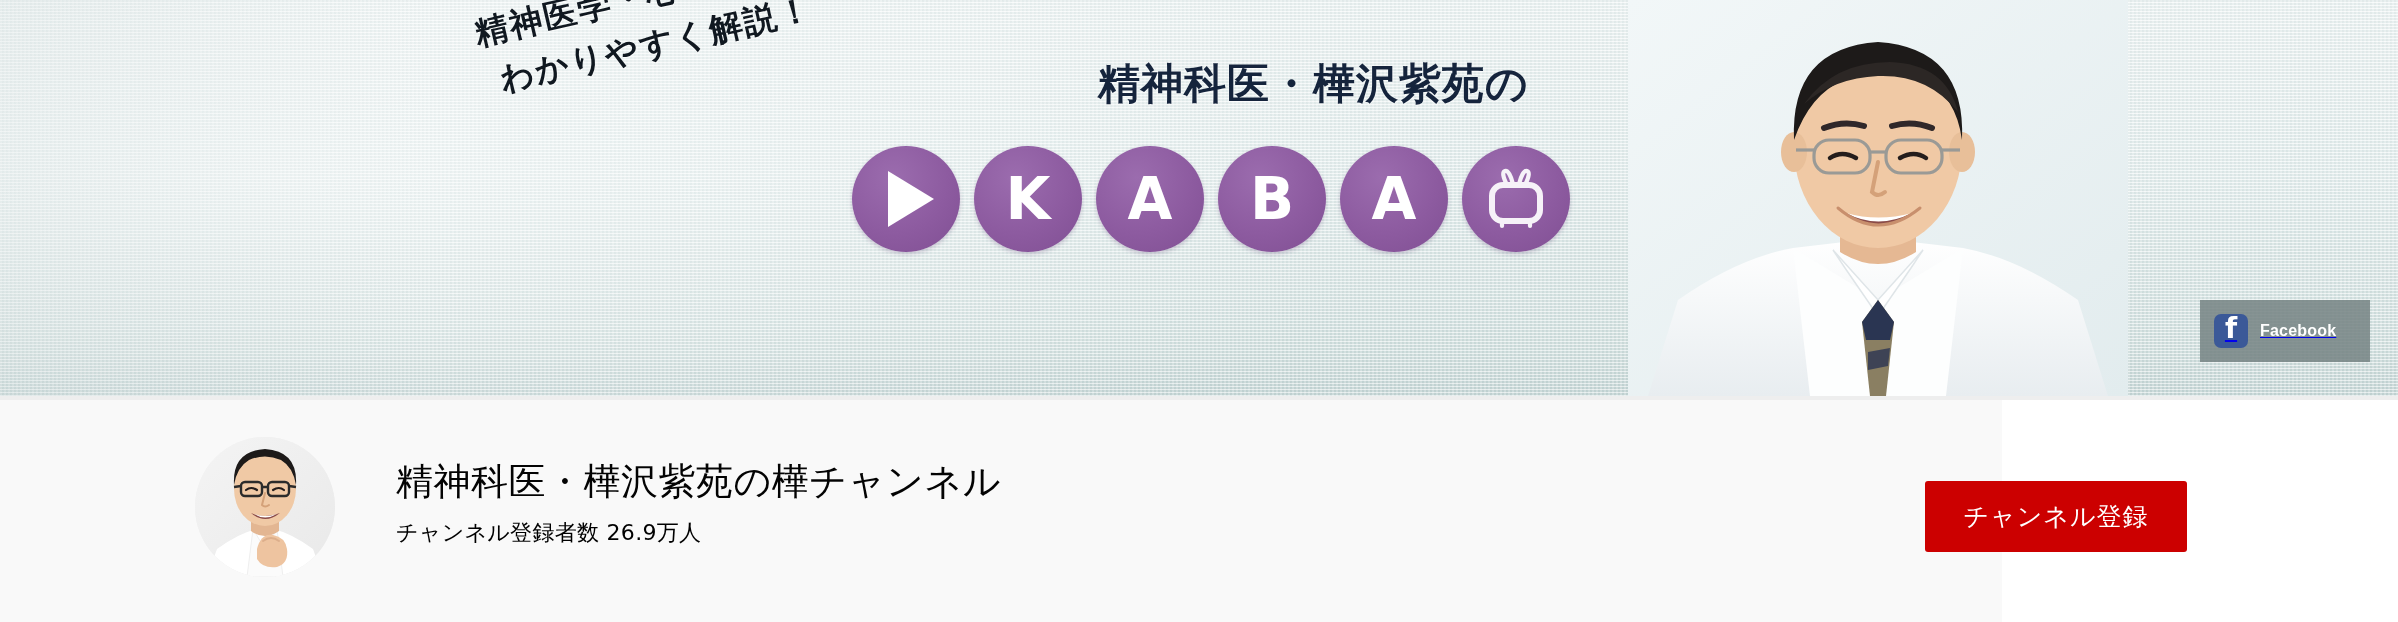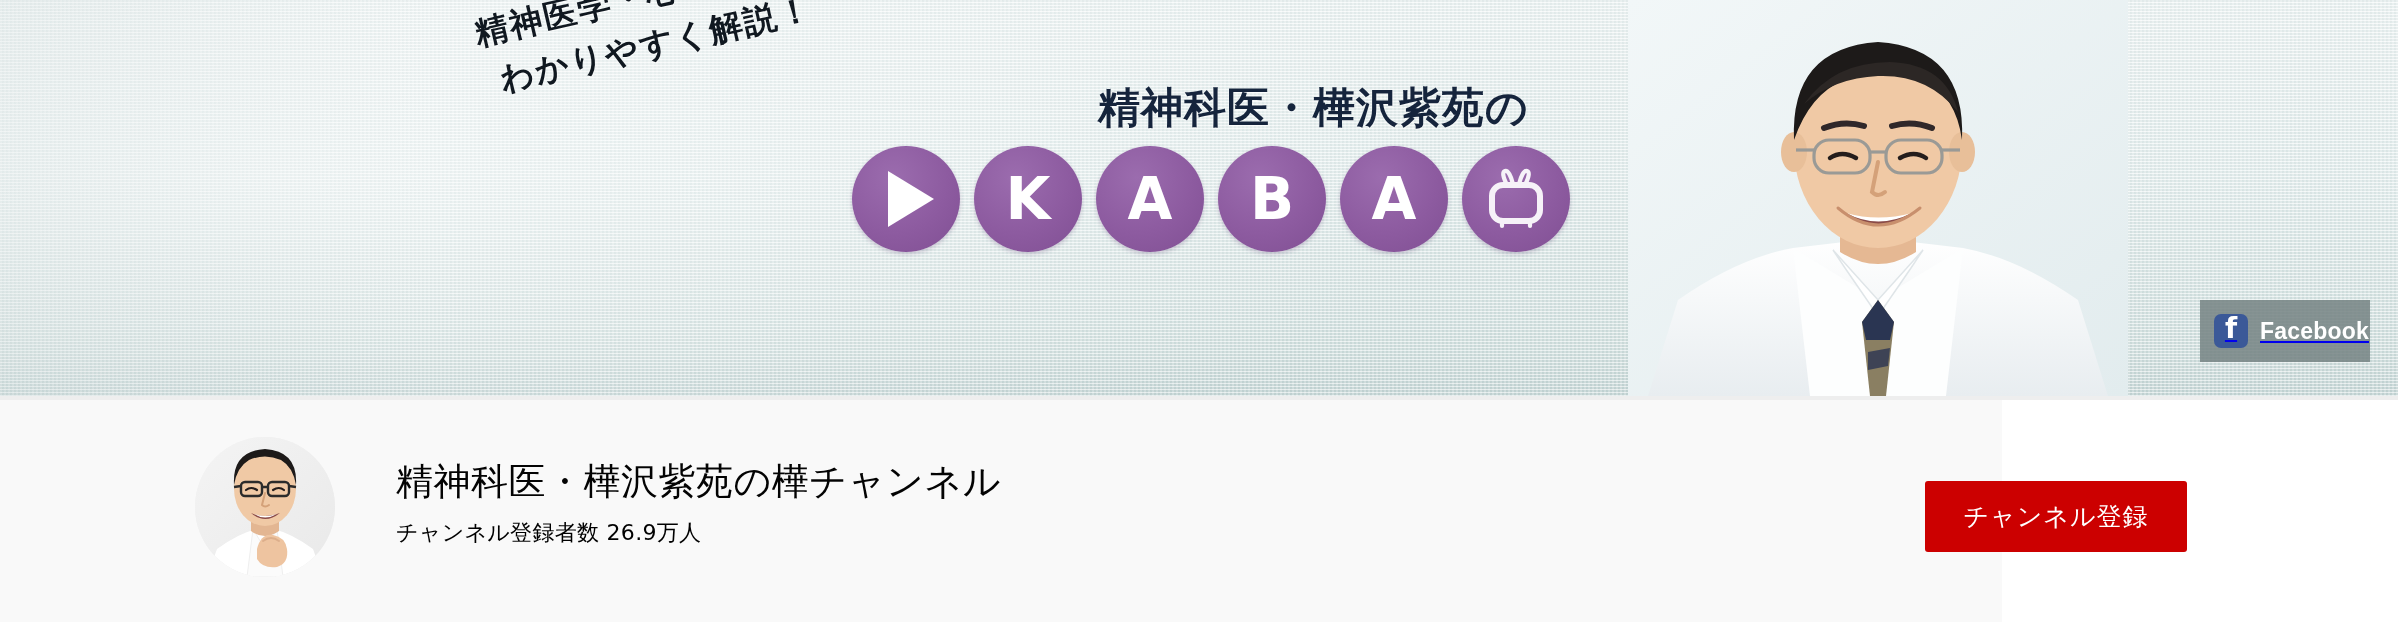--- a/index.html
+++ b/index.html
@@ -57,21 +57,20 @@
   
   .kicker {
     position:absolute; left:1098px; top:56px;
     font-family:"DejaVu Serif", serif;
     font-weight:700;
     font-size:42px;
     letter-spacing:1px;
     color:#15243c;
     text-shadow:0 1px 2px rgba(255,255,255,.8);
     white-space:nowrap;
-    margin-top:24px;
   }
 
   
   .kaba-row {
     position:absolute; left:852px; top:146px;
     display:flex; align-items:center; gap:14px;
   }
   .kaba-pill {
     width:108px; height:106px;
     border-radius:50%;
@@ -138,21 +137,21 @@
   }
   .fb-mark span {
     color:#fff; font-family:"DejaVu Sans", sans-serif;
     font-weight:700; font-size:28px; line-height:1;
     position:relative; top:-2px;
   }
   .fb-text {
     color:#ffffff;
     font-family:"Liberation Sans", sans-serif;
     font-weight:700;
-    font-size:23px;
+    font-size:16px;
     letter-spacing:.2px;
   }
 
   
   .divider {
     position:absolute; left:0; top:396px;
     width:2398px; height:4px;
     background:#eeeeee;
   }
   .content {

